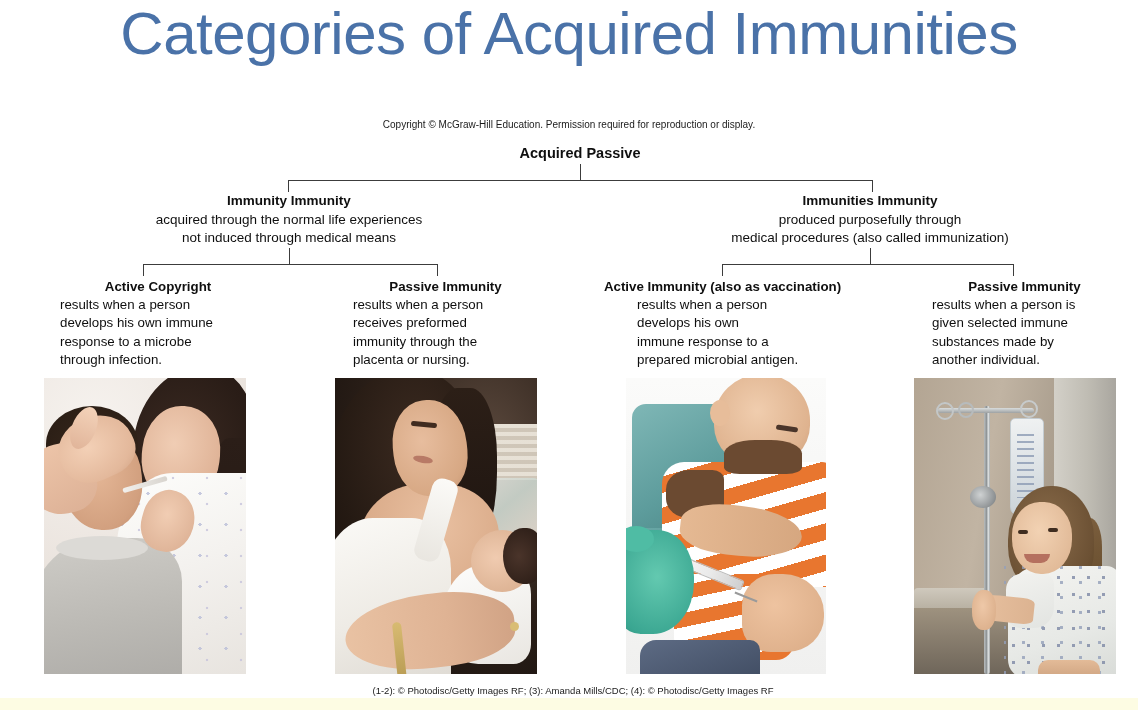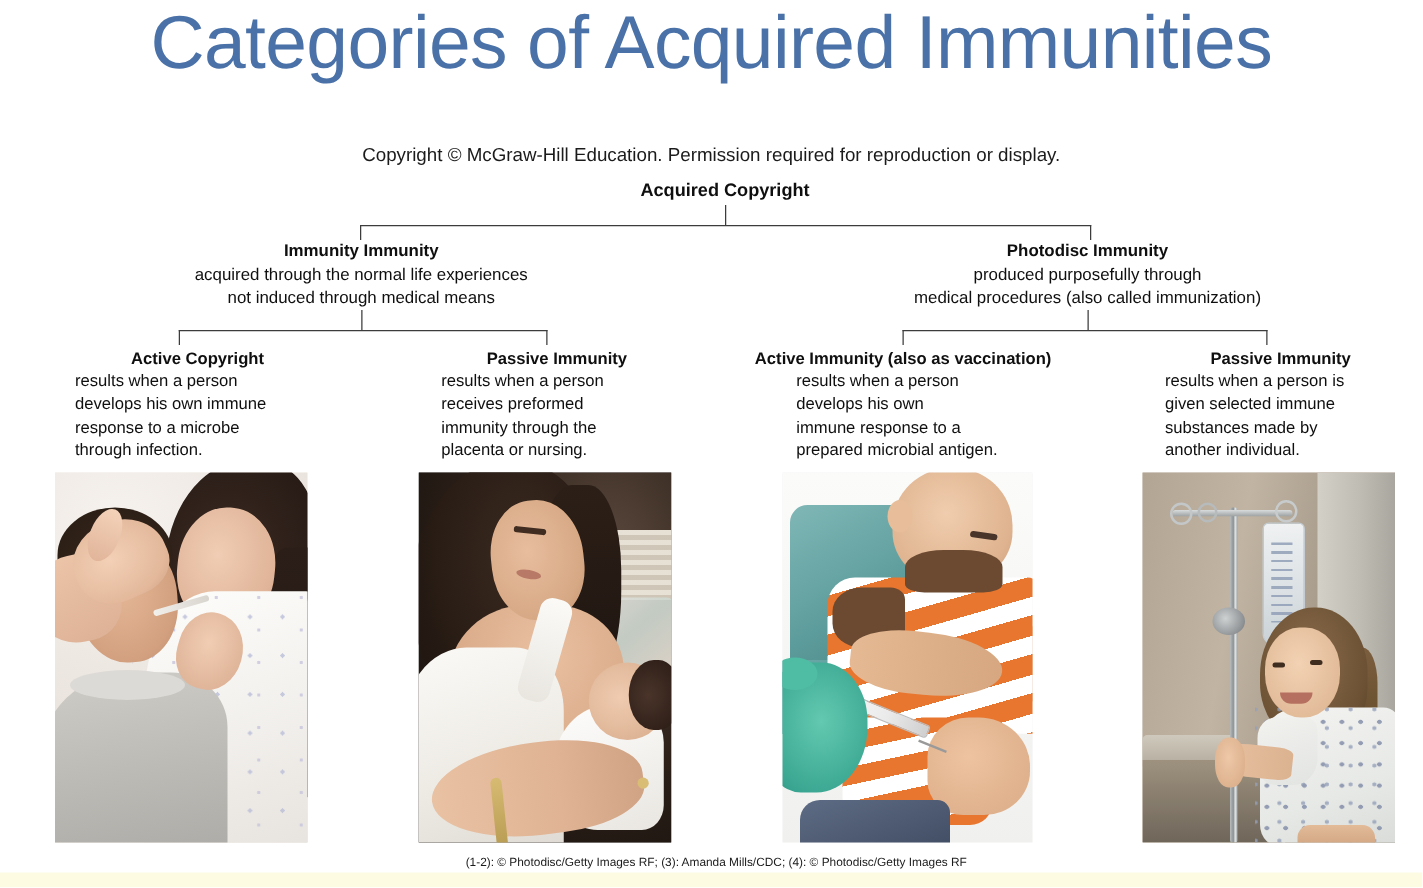--- a/index.html
+++ b/index.html
@@ -32,21 +32,21 @@
   #figure {
     position: absolute;
     left: 0; top: 118px;
     width: 1138px; height: 580px;
   }
 
   #copyright-line {
     position: absolute;
     left: 0; top: 0; width: 1138px;
     text-align: center;
-    font-size: 15px;
+    font-size: 10px;
     line-height: 13px;
     color: #1b1b1b;
   }
 
   
   .node {
     position: absolute;
     text-align: center;
     color: #0f0f0f;
   }
@@ -499,34 +499,34 @@
 </head>
 <body style="background: rgb(255, 255, 255);">
 
 <div id="slide-title" style="color: rgb(74, 114, 168);">Categories of Acquired Immunities</div>
 
 <div id="figure">
 
   <div id="copyright-line">Copyright © McGraw-Hill Education. Permission required for reproduction or display.</div>
 
   <div class="node" id="node-root">
-    <span class="title">Acquired Copyright</span>
+    <span class="title">Acquired Passive</span>
   </div>
 
   <div class="ln v" style="left:580px; top:46px; height:16px;"></div>
   <div class="ln h" style="left:288px; top:62px; width:585px;"></div>
   <div class="ln v" style="left:288px; top:62px; height:12px;"></div>
   <div class="ln v" style="left:872px; top:62px; height:12px;"></div>
 
   <div class="node" id="node-natural">
     <span class="title">Immunity Immunity</span>
     <span class="desc multiline">acquired through the normal life experiences<br>not induced through medical means</span>
   </div>
   <div class="node" id="node-artificial">
-    <span class="title">Photodisc Immunity</span>
+    <span class="title">Immunities Immunity</span>
     <span class="desc multiline">produced purposefully through<br>medical procedures (also called immunization)</span>
   </div>
 
   <div class="ln v" style="left:289px; top:130px; height:16px;"></div>
   <div class="ln h" style="left:143px; top:146px; width:295px;"></div>
   <div class="ln v" style="left:143px; top:146px; height:12px;"></div>
   <div class="ln v" style="left:437px; top:146px; height:12px;"></div>
 
   <div class="ln v" style="left:870px; top:130px; height:16px;"></div>
   <div class="ln h" style="left:722px; top:146px; width:292px;"></div>

